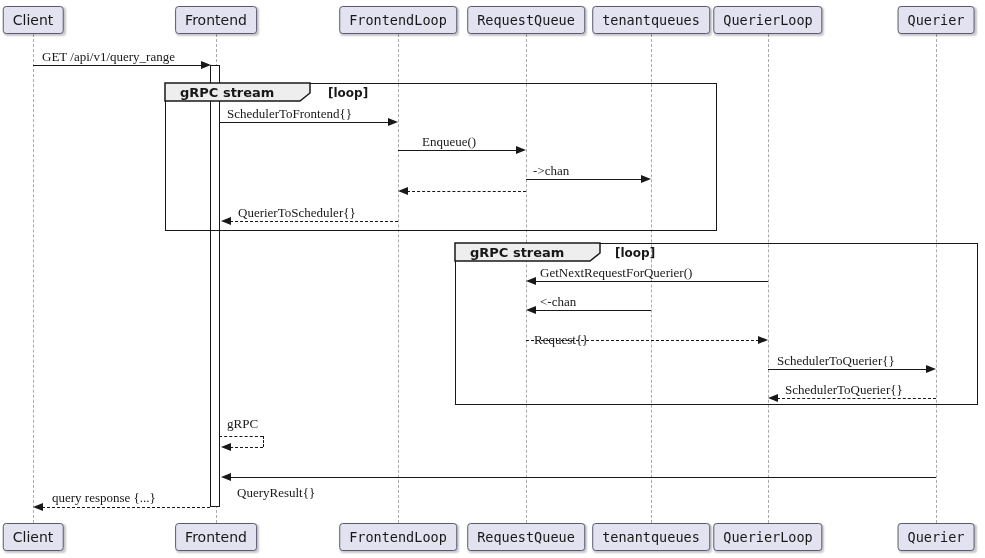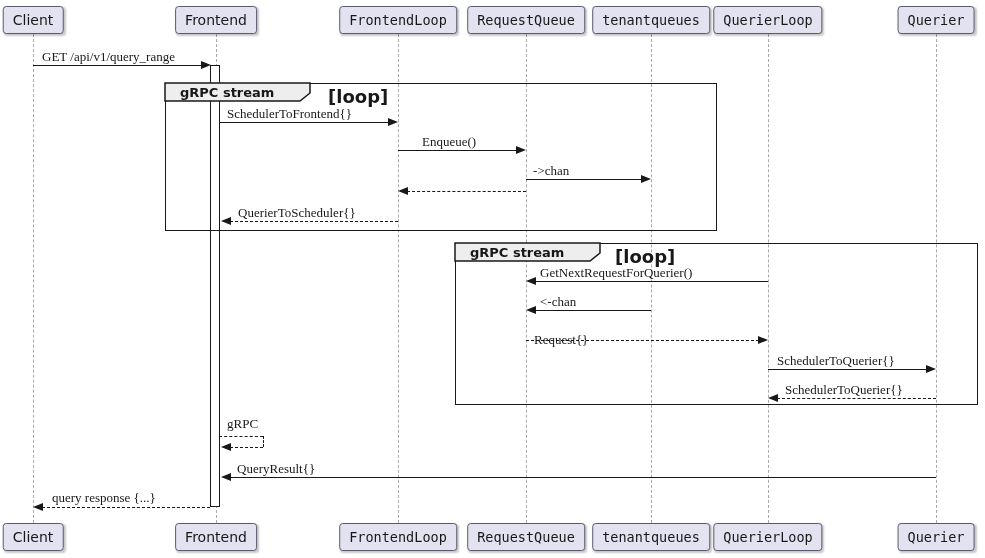--- a/index.html
+++ b/index.html
@@ -15,21 +15,21 @@
           box-shadow:1.5px 1.5px 2px rgba(0,0,0,0.22); }
   .mono { font-family:"DejaVu Sans Mono", monospace; font-size:13.5px; }
 
   .bar { position:absolute; left:210px; top:65px; width:8px; height:440px;
          background:#ffffff; border:1px solid #181818; }
 
   .frame { position:absolute; border:1.5px solid #181818; background:transparent; }
   .fh-svg { position:absolute; }
   .fh-text { position:absolute; font-size:13px; font-weight:bold; line-height:19px;
              white-space:nowrap; }
-  .fcond { position:absolute; font-size:18px; font-weight:bold; white-space:nowrap; }
+  .fcond { position:absolute; font-size:12px; font-weight:bold; white-space:nowrap; }
 
   .ml  { position:absolute; font-size:13px; white-space:nowrap;font-family:Liberation Serif, serif; }
   .ln  { position:absolute; height:0; border-top:1px solid #181818; }
   .ln.d { border-top-style:dashed; }
   .lnv { position:absolute; width:0; border-left:1px dashed #181818; }
   .ar { position:absolute; width:0; height:0;
         border-top:4px solid transparent; border-bottom:4px solid transparent; }
   .ar.r { border-left:10px solid #181818; }
   .ar.l { border-right:10px solid #181818; }
 </style>
@@ -104,21 +104,21 @@
   <div class="ml" style="left:785px; top:382px">SchedulerToQuerier{}</div>
   <div class="ln d" style="left:777px; top:398px; width:159px"></div>
   <div class="ar l" style="left:768px; top:394px"></div>
 
   <div class="ml" style="left:227px; top:416px">gRPC</div>
   <div class="ln d" style="left:219px; top:436px; width:44px"></div>
   <div class="lnv" style="left:263px; top:436px; height:11px"></div>
   <div class="ln d" style="left:230px; top:447px; width:33px"></div>
   <div class="ar l" style="left:221px; top:443px"></div>
 
-  <div class="ml" style="left:237px; top:461px">QueryResult{}</div>
+  <div class="ml" style="left:237px; top:485px">QueryResult{}</div>
   <div class="ln" style="left:230px; top:477px; width:706px"></div>
   <div class="ar l" style="left:221px; top:473px"></div>
 
   <div class="ml" style="left:52px; top:490px">query response {...}</div>
   <div class="ln d" style="left:42px; top:507px; width:168px"></div>
   <div class="ar l" style="left:33px; top:503px"></div>
 
   <div class="pbox" style="left:33px;  top:6px">Client</div>
   <div class="pbox" style="left:216px; top:6px">Frontend</div>
   <div class="pbox mono" style="left:398px; top:6px">FrontendLoop</div>

